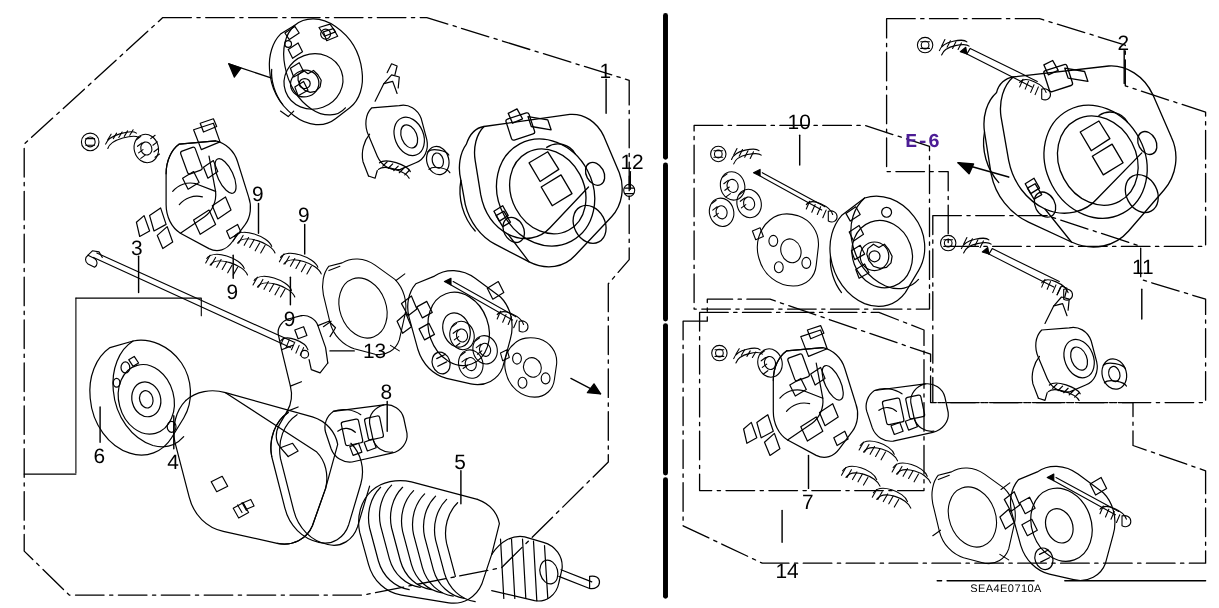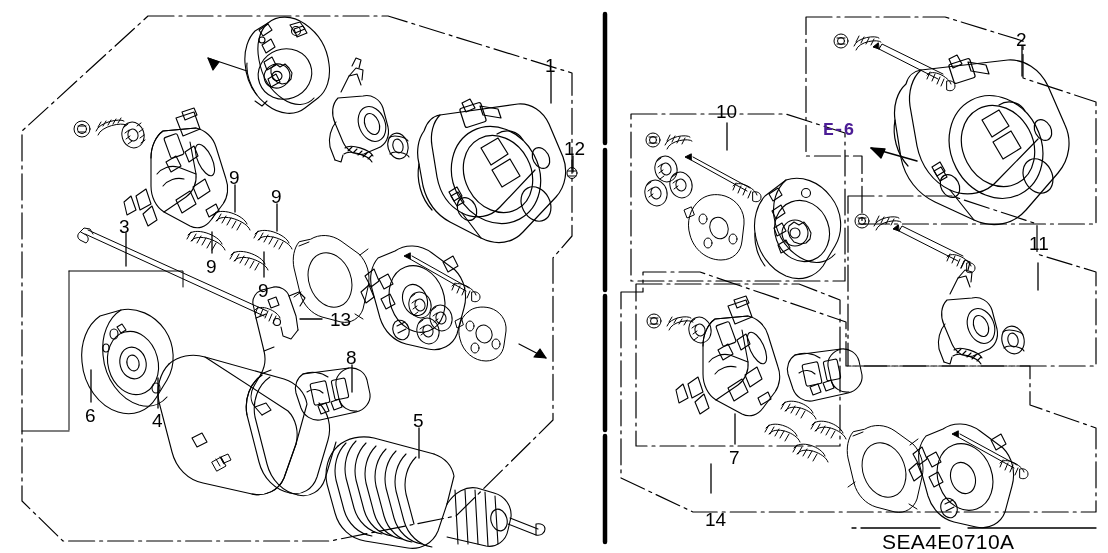--- a/index.html
+++ b/index.html
@@ -26,21 +26,21 @@
     font-family:Liberation Mono, monospace;
     font-size:18px;
     font-weight:bold;
     letter-spacing:-0.5px;
     color:#4c1d95;
     white-space:nowrap;
   }
   .diagram-code{
     position:absolute;
     font-family:"Liberation Sans", sans-serif;
-    font-size:21px;
+    font-size:10px;
     letter-spacing:0.4px;
     color:#000;
     white-space:nowrap;
   }
 </style>
 </head>
 <body>
 
 <div id="stage">
 

